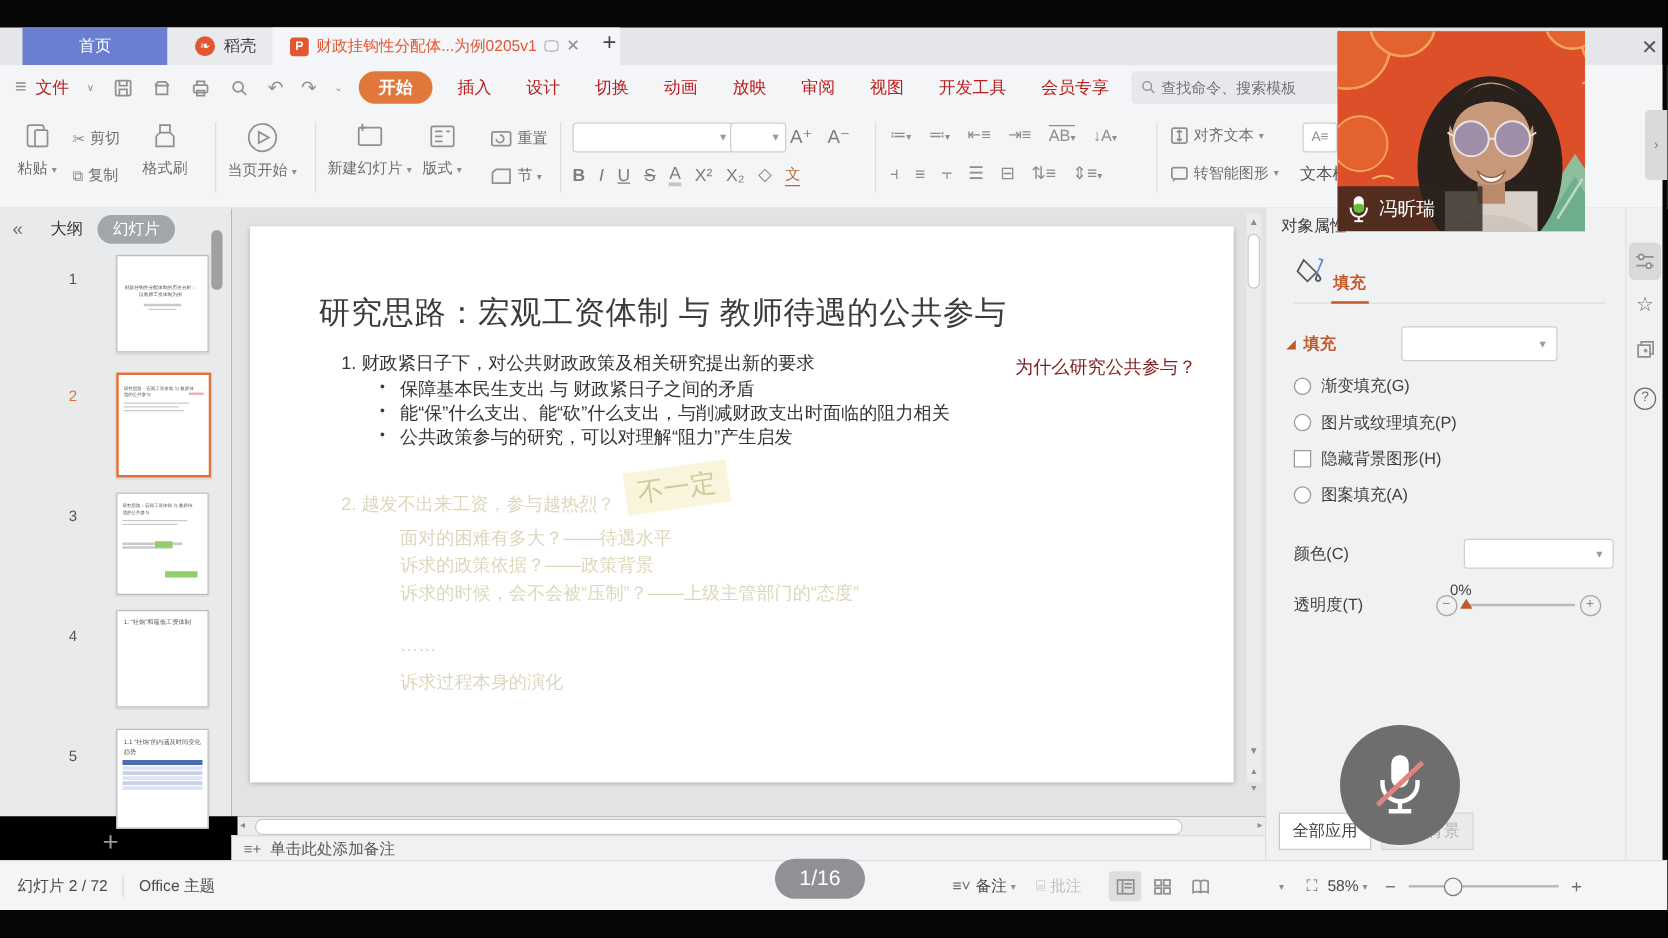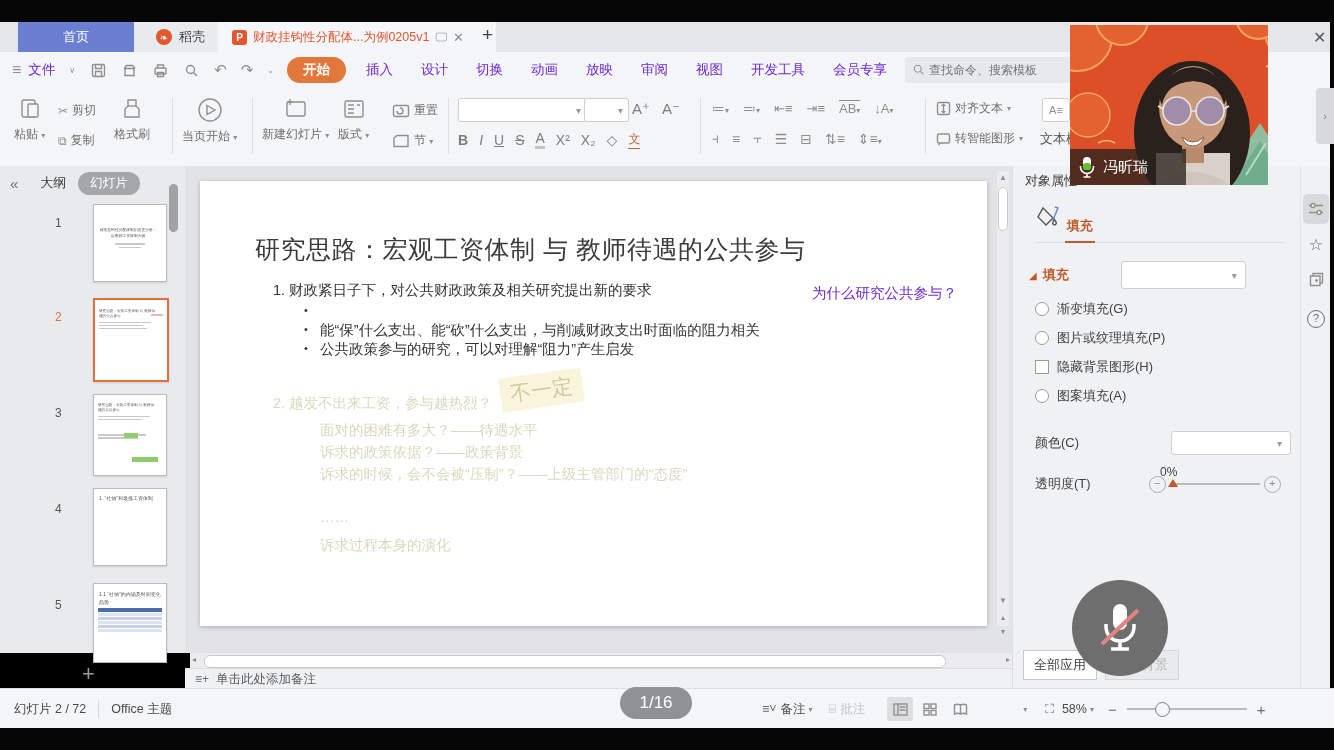--- a/index.html
+++ b/index.html
@@ -11,21 +11,21 @@
   .tab{height:30px;display:flex;align-items:center;padding:0 14px;font-size:13px;color:#3c3c3c;cursor:default}
   .tab.home{background:#6a7fd2;color:#fff;margin-left:18px;width:88px;justify-content:center}
   .tab.store{background:#e9eaee;width:150px;padding-left:22px;gap:7px}
   .tab.doc{background:#f5f6f9;position:absolute;left:218px;top:0;width:250px;gap:6px}
   .leaficon{width:16px;height:16px;border-radius:50%;background:#e2572f;color:#fff;font-size:10px;display:flex;align-items:center;justify-content:center}
   .wppicon{width:15px;height:15px;border-radius:3px;background:#e2572f;color:#fff;font-size:10px;font-weight:bold;display:flex;align-items:center;justify-content:center}
   .tabplus{position:absolute;left:482px;top:2px;font-size:19px;color:#444}
   .gicon{color:#8e8e8e}
   
   #menubar{left:0;top:52px;width:1334px;height:36px;background:#f4f5f7;display:flex;align-items:center;font-size:13.5px}
-  .menu-item{padding:0 14px;color:#6d28d9}
+  .menu-item{padding:0 14px;color:#b91c1c}
   .menu-item.active{background:#e2773c;color:#fff;border-radius:14px;padding:4px 16px;font-weight:bold;margin:0 6px}
   .qicon{margin:0 7px;color:#8e8e8e;font-size:15px}
   #cmd-search{width:140px;height:24px;background:#e6e8ec;border:none;border-radius:4px;font-size:12px;color:#404040;padding-left:24px;outline:none}
   
   #ribbon{left:0;top:88px;width:1334px;height:78px;background:#f4f5f7;border-bottom:1px solid #d9dadc}
   .rb-label{font-size:12px;color:#6e6e6e;white-space:nowrap}
   .rb-big{position:absolute;display:flex;flex-direction:column;align-items:center;gap:4px}
   .rb-small{position:absolute;display:flex;align-items:center;gap:4px;font-size:12px;color:#6e6e6e}
   .sep{position:absolute;top:10px;height:56px;width:1px;background:#dcdddf}
   .ddbox{border:1px solid #cfcfd1;background:#fff;border-radius:3px;height:22px;display:flex;align-items:center;justify-content:flex-end;padding-right:5px;color:#9b9b9b;font-size:10px}
@@ -41,21 +41,21 @@
   .tnum{position:absolute;left:55px;font-size:12px;color:#555}
   .tnum.sel{color:#e2703a}
   .mini{font-size:4px;color:#555;line-height:1.5;transform-origin:0 0}
   .mline{height:1.5px;background:#c9c9c9;margin:1.5px 4px}
   #canvas{left:185px;top:166px;width:827px;height:487px;background:#e2e3e5}
   #slide{position:absolute;left:15px;top:15px;width:787px;height:445px;background:#fff;box-shadow:0 1px 4px rgba(0,0,0,.25)}
   .sl-title{position:absolute;left:55px;top:52px;font-size:25px;color:#3b3b3b;letter-spacing:.5px}
   .sl-l1{position:absolute;left:73px;font-size:14.5px;color:#333}
   .sl-b{position:absolute;left:120px;font-size:14.5px;color:#333}
   .sl-dot{position:absolute;left:104px;font-size:11px;color:#333}
-  .sl-red{position:absolute;left:612px;top:103px;font-size:14.5px;color:#6d28d9}
+  .sl-red{position:absolute;left:612px;top:103px;font-size:14.5px;color:#7f1d1d}
   .ghost{color:rgba(186,176,122,.5)}
   .ghost-hl{background:rgba(247,243,214,.85);color:rgba(186,176,122,.65)}
   
   .vsb{position:absolute;right:3px;width:12px;background:#ececee}
   .sbthumb{background:#fff;border:1px solid #c9c9c9;border-radius:6px}
   .arr{color:#8e8e8e;font-size:8px;text-align:center;line-height:14px}
   
   #hscroll{left:190px;top:653px;width:822px;height:15px;background:#ececee;position:absolute}
   #notes{left:185px;top:668px;width:827px;height:20px;background:#f0f1f3;border-top:1px solid #dcdcde;display:flex;align-items:center;font-size:12.5px;color:#5a5a5a;gap:7px;padding-left:10px}
   
@@ -324,20 +324,21 @@
   <div class="abs" style="left:82px;top:495px;font-size:22px;color:#9a9a9a">+</div>
 
   <div class="abs sbthumb" style="right:7px;top:18px;width:9px;height:48px;background:#9fa1a3;border:none"></div>
 </div>
 
 <div class="abs" id="canvas">
   <div id="slide">
     <div class="sl-title">研究思路：宏观工资体制 与 教师待遇的公共参与</div>
     <div class="sl-l1" style="top:100px">1. 财政紧日子下，对公共财政政策及相关研究提出新的要求</div>
     <span class="sl-dot" style="top:123px">•</span>
+      <div class="sl-b" style="top:121px">保障基本民生支出 与 财政紧日子之间的矛盾</div>
     <span class="sl-dot" style="top:142px">•</span>
       <div class="sl-b" style="top:140px">能“保”什么支出、能“砍”什么支出，与削减财政支出时面临的阻力相关</div>
     <span class="sl-dot" style="top:161px">•</span>
       <div class="sl-b" style="top:159px">公共政策参与的研究，可以对理解“阻力”产生启发</div>
     <div class="sl-red">为什么研究公共参与？</div>
 
     <div class="sl-l1 ghost" style="top:213px">2. 越发不出来工资，参与越热烈？</div>
     <div class="abs ghost-hl" style="left:300px;top:192px;padding:3px 10px;font-size:21px;transform:rotate(-8deg)">不一定</div>
     <div class="sl-b ghost" style="top:240px">面对的困难有多大？——待遇水平</div>
     <div class="sl-b ghost" style="top:262px">诉求的政策依据？——政策背景</div>

